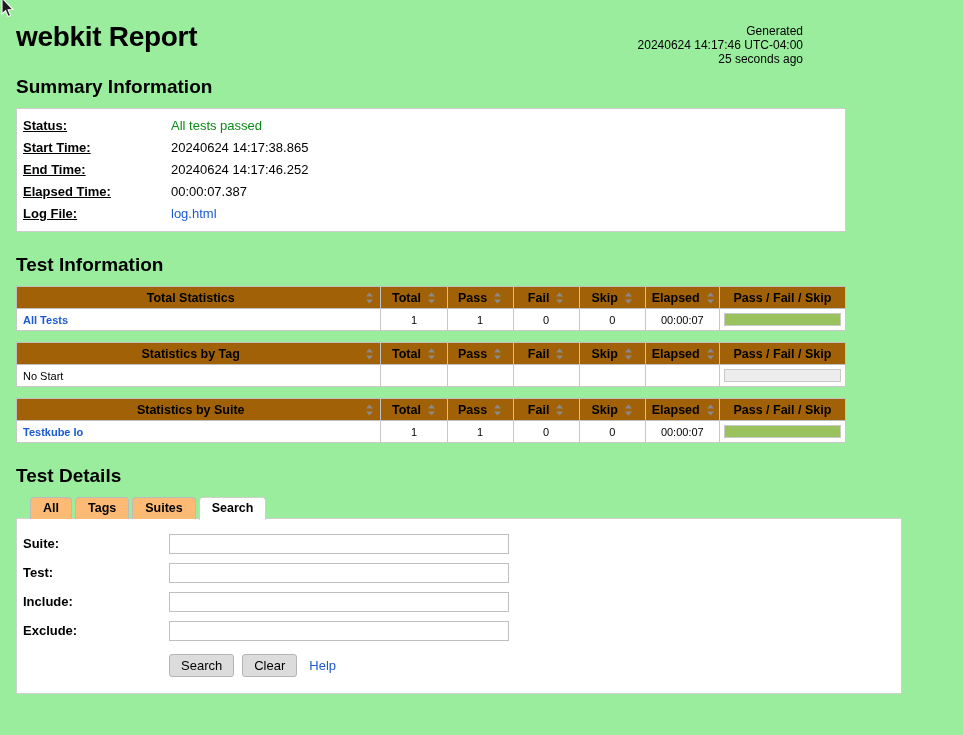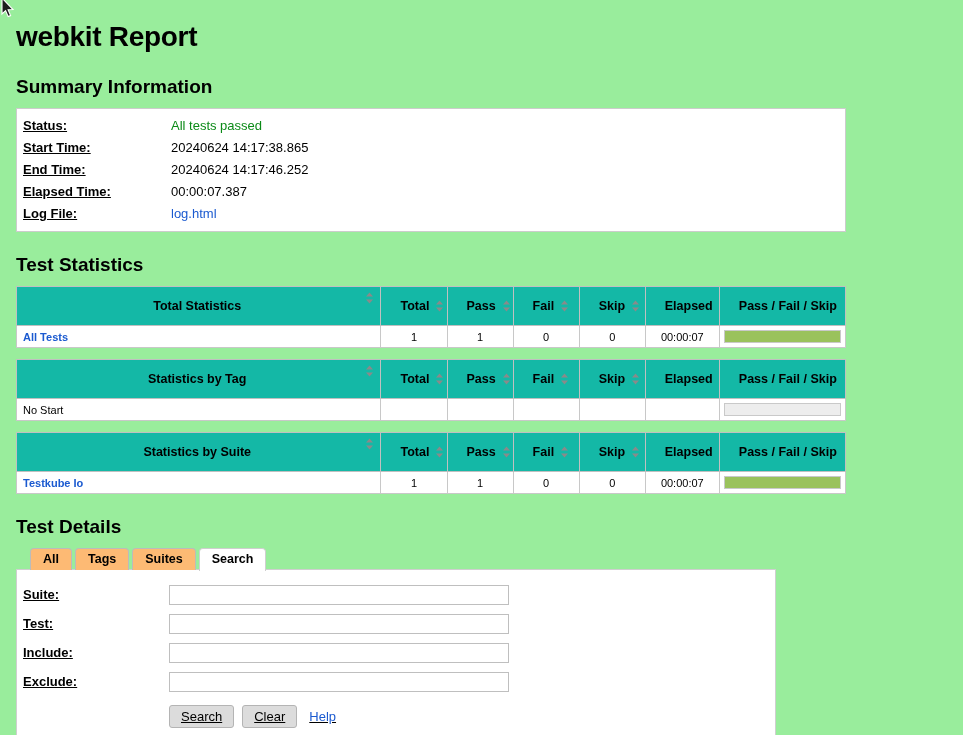--- a/index.html
+++ b/index.html
@@ -91,27 +91,27 @@
   
   .stats-table {
     width: 830px;
     border-collapse: collapse;
     border: 1px solid #c8c8c8;
     margin-bottom: 11px;
     background: #fff;
     table-layout: fixed;
   }
   .stats-table th {
-    background: #14b8a6;
+    background: #a16207;
     border: 1px solid #c0c0c0;
     font-size: 12.5px;
     font-weight: bold;
     color: #000;
-    height: 39px;
-    padding: 0 19px;
+    height: 22px;
+    padding: 0 6px;
     text-align: center;
     position: relative;
     white-space: nowrap;
   }
   .stats-table th.name-col {
     text-align: center;
     padding-right: 22px;
   }
   .stats-table td {
     border: 1px solid #c8c8c8;
@@ -189,26 +189,25 @@
     line-height: 14px;
   }
   .tab.active {
     background: #fff;
     border-color: #cfcfcf;
     padding-bottom: 5px;
   }
 
   
   .panel {
-    width: 760px;
+    width: 886px;
     background: #fff;
     border: 1px solid #cfcfcf;
     padding: 10px 4px 16px 0;
     margin-top: -1px;
-    text-decoration: underline;
   }
   .form-row {
     display: flex;
     align-items: center;
     height: 29px;
     padding-left: 6px;
   }
   .form-row label {
     width: 146px;
     font-size: 13px;
@@ -255,20 +254,25 @@
 <body>
 
 <div id="page">
 
   <svg class="cursor" viewBox="0 0 14 20">
     <path d="M1,0 L1,16 L4.6,12.6 L7.2,18.6 L9.6,17.6 L7.1,11.8 L12,11.6 Z" fill="#1d1d1d" stroke="#ffffff" stroke-width="1.1"></path>
   </svg>
 
   <div class="report-head">
     <h1 class="report-title">webkit Report</h1>
+    <div class="generated">
+      <div>Generated</div>
+      <div>20240624 14:17:46 UTC-04:00</div>
+      <div>25 seconds ago</div>
+    </div>
   </div>
 
   <h2 class="section">Summary Information</h2>
   <div class="summary">
     <table>
       <tbody>
           <tr>
             <td class="label">Status:</td>
             <td class="value"><span class="val-pass">All tests passed</span></td>
           </tr>
@@ -285,21 +289,21 @@
             <td class="value"><span>00:00:07.387</span></td>
           </tr>
           <tr>
             <td class="label">Log File:</td>
             <td class="value"><a class="link" href="#">log.html</a></td>
           </tr>
         </tbody>
     </table>
   </div>
 
-  <h2 class="section">Test Statistics</h2>
+  <h2 class="section">Test Information</h2>
   <div>
       <table class="stats-table">
         <colgroup>
           <col class="c-name">
           <col class="c-total">
           <col class="c-pass">
           <col class="c-fail">
           <col class="c-skip">
           <col class="c-elap">
           <col class="c-graph">

